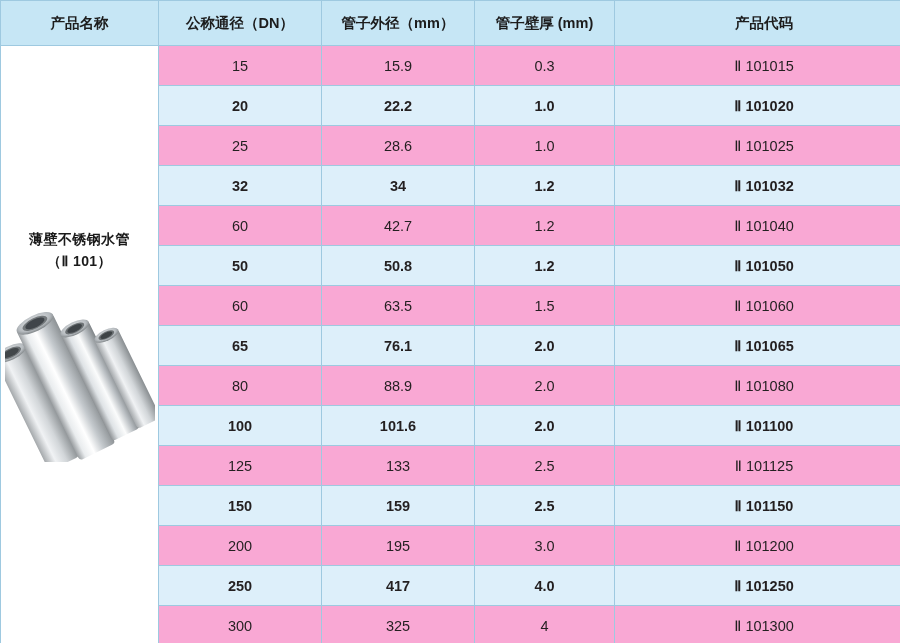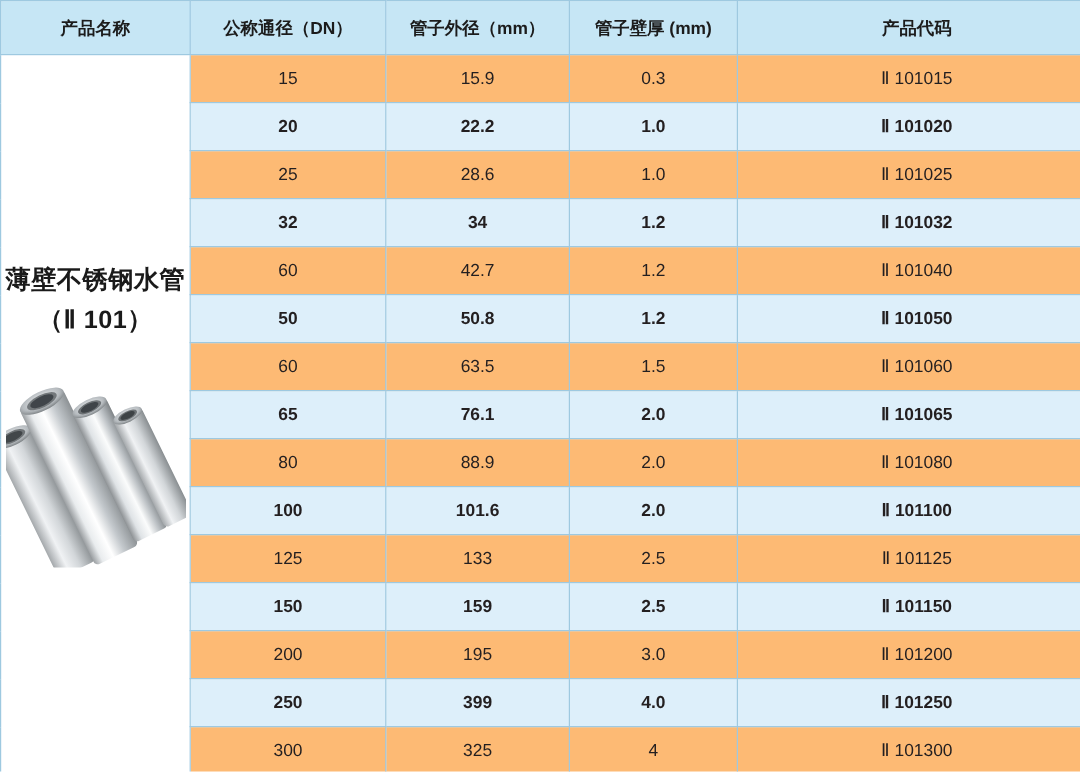--- a/index.html
+++ b/index.html
@@ -34,38 +34,38 @@
     color: #1c1c1c;
     font-size: 15px;
     border-color: #8fc3de;
   }
   .col-name   { width: 155px; margin-left: 16px; }
   .col-dn     { width: 160px; }
   .col-od     { width: 150px; }
   .col-wt     { width: 137px; }
   .col-code   { width: 296px; }
 
-  td.row-odd  { background: #fdba74; margin-left: 40px; }
+  td.row-odd  { background: #f9a8d4; margin-left: 40px; }
   td.row-even { background: #ddeffa; font-weight: bold; }
 
   .product-cell {
     background: #ffffff;
     padding: 0;
     vertical-align: middle;
   }
   .product-inner {
     display: flex;
     flex-direction: column;
     align-items: center;
     justify-content: center;
     height: 100%;
   }
   .product-title {
     font-weight: bold;
-    font-size: 21px;
+    font-size: 14px;
     line-height: 1.55;
     color: #1a1a1a;
     letter-spacing: 0.4px;
     margin-bottom: 14px;
     text-align: center;
   }
   .product-sub {
     display: block;
   }
   .pipe-image {
@@ -227,21 +227,21 @@
       <td class="data-cell row-even code-cell">Ⅱ 101150</td>
     </tr>
     <tr>
       <td class="data-cell row-odd">200</td>
       <td class="data-cell row-odd">195</td>
       <td class="data-cell row-odd">3.0</td>
       <td class="data-cell row-odd code-cell">Ⅱ 101200</td>
     </tr>
     <tr>
       <td class="data-cell row-even">250</td>
-      <td class="data-cell row-even">399</td>
+      <td class="data-cell row-even">417</td>
       <td class="data-cell row-even">4.0</td>
       <td class="data-cell row-even code-cell">Ⅱ 101250</td>
     </tr>
     <tr>
       <td class="data-cell row-odd">300</td>
       <td class="data-cell row-odd">325</td>
       <td class="data-cell row-odd">4</td>
       <td class="data-cell row-odd code-cell">Ⅱ 101300</td>
     </tr>
   </tbody>

